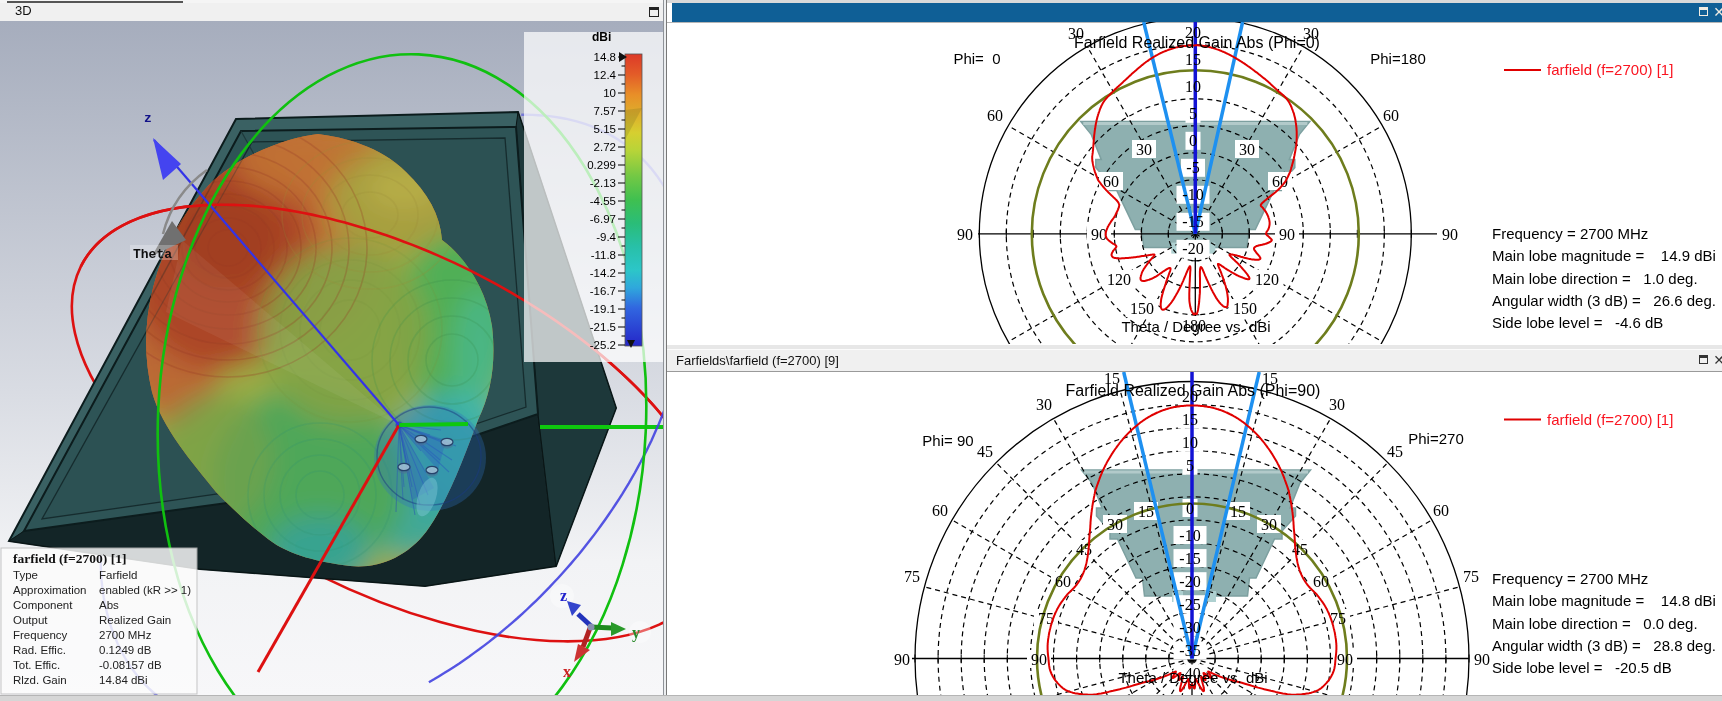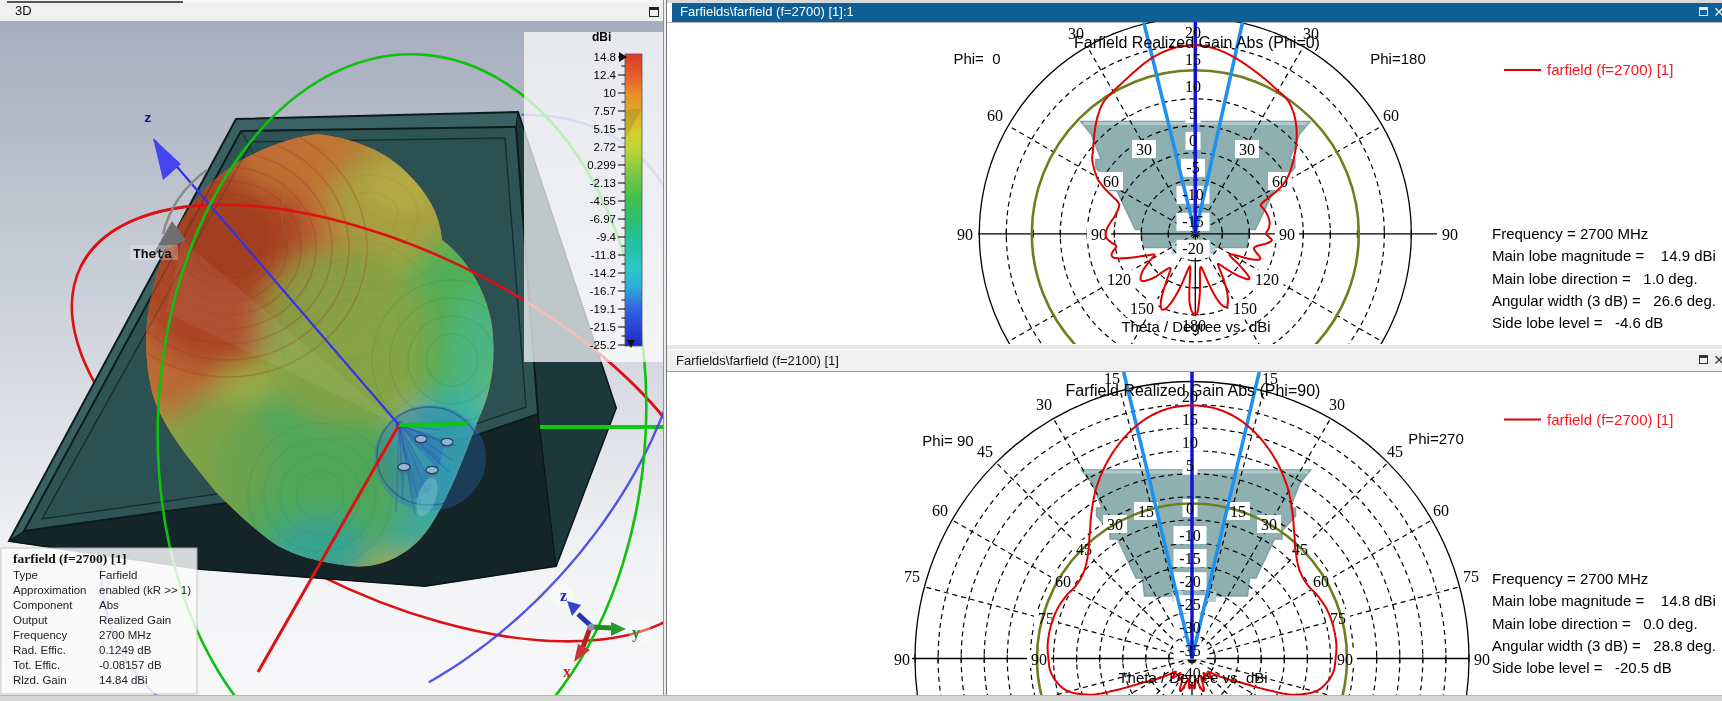--- a/index.html
+++ b/index.html
@@ -272,21 +272,21 @@
 <text x="560" y="601" font-size="16" font-family="Liberation Serif, serif" font-weight="bold" fill="#2222cc">z</text>
 <text x="632" y="638" font-size="16" font-family="Liberation Serif, serif" font-weight="bold" fill="#2a8a2a">y</text>
 <text x="563" y="677" font-size="16" font-family="Liberation Serif, serif" font-weight="bold" fill="#cc2222">x</text>
 </g>
 </svg>
 <div class="abs" style="left:663px;top:0;width:4px;height:695px;background:#eceef0;border-left:1px solid #8f9399;border-right:1px solid #787878"></div>
 
 <div class="abs" style="left:667px;top:0;width:1055px;height:345px;background:#fff"></div>
 <div class="abs" style="left:667px;top:0;width:1055px;height:2.5px;background:#d9d9d9"></div>
 <div class="abs" style="left:672px;top:2.5px;width:1050px;height:19px;background:#0f5f96">
-  <span style="position:absolute;left:8px;top:1px;font-size:13px;color:#fff">Farfields\farfield (f=2700) [1]:1</span>
+  <span style="position:absolute;left:8px;top:16px;font-size:13px;color:#fff">Farfields\farfield (f=2700) [1]:1</span>
   <span style="position:absolute;right:14px;top:4px;width:9px;height:9px;border:1.5px solid #f0ece2;border-top:3px solid #f0ece2"></span>
   <span style="position:absolute;right:-3px;top:1px;font-size:14px;color:#f0ece2">✕</span>
 </div>
 <div class="abs" style="left:667px;top:21.5px;width:1055px;height:1.5px;background:#b5b5b5"></div>
 <svg class="abs" style="left:667px;top:22px" width="1055" height="322" viewBox="667 22 1055 322">
 <path d="M1309.8,121.6 L1299.3,134.6 L1289.3,159.6 L1294.8,159.6 L1294.8,167.6 L1281.3,182.6 L1281.3,190.6 L1273.8,190.6 L1255.3,229.6 L1248.8,229.6 L1246.8,247.6 L1143.8,247.6 L1141.8,229.6 L1135.3,229.6 L1116.8,190.6 L1109.3,190.6 L1109.3,182.6 L1095.8,167.6 L1095.8,159.6 L1101.3,159.6 L1091.3,134.6 L1080.8,121.6 Z" fill="#8eb0b0" stroke="#7da0a0" stroke-width="1.5"></path>
     <line x1="1083.3" y1="123.6" x2="1307.3" y2="123.6" stroke="#b2caca" stroke-width="3"></line>
     <rect x="1171.3" y="242.6" width="11" height="11" fill="#aed0d0"></rect>
     <rect x="1204.3" y="242.6" width="11" height="11" fill="#aed0d0"></rect>
 <circle cx="1195.3" cy="233.8" r="27.0" fill="none" stroke="#000" stroke-width="1.2" stroke-dasharray="5 4"></circle>
@@ -384,21 +384,21 @@
 <text x="1547.0" y="75.0" font-size="15" text-anchor="start" fill="#fa1420">farfield (f=2700) [1]</text>
 <text x="1492.0" y="239.0" font-size="15" text-anchor="start" fill="#000">Frequency = 2700 MHz</text>
 <text x="1492.0" y="261.3" font-size="15" text-anchor="start" fill="#000">Main lobe magnitude = &nbsp;&nbsp;&nbsp;14.9 dBi</text>
 <text x="1492.0" y="283.6" font-size="15" text-anchor="start" fill="#000">Main lobe direction = &nbsp;&nbsp;1.0 deg.</text>
 <text x="1492.0" y="305.9" font-size="15" text-anchor="start" fill="#000">Angular width (3 dB) = &nbsp;&nbsp;26.6 deg.</text>
 <text x="1492.0" y="328.2" font-size="15" text-anchor="start" fill="#000">Side lobe level = &nbsp;&nbsp;-4.6 dB</text>
 </svg>
 
 <div class="abs" style="left:667px;top:345px;width:1055px;height:4px;background:#e7e7e7"></div>
 <div class="abs" style="left:667px;top:349px;width:1055px;height:22px;background:#f0f0f0;border-top:1px solid #fbfbfb">
-  <span style="position:absolute;left:9px;top:3px;font-size:13px;color:#111">Farfields\farfield (f=2100) [1]</span>
+  <span style="position:absolute;left:9px;top:3px;font-size:13px;color:#111">Farfields\farfield (f=2700) [9]</span>
   <span style="position:absolute;right:14px;top:5px;width:9px;height:9px;border:1.5px solid #333;border-top:3px solid #333"></span>
   <span style="position:absolute;right:-3px;top:2px;font-size:14px;color:#333">✕</span>
 </div>
 <div class="abs" style="left:667px;top:371px;width:1055px;height:1px;background:#9a9a9a"></div>
 <div class="abs" style="left:667px;top:372px;width:1055px;height:323px;background:#fff"></div>
 <svg class="abs" style="left:667px;top:372px" width="1055" height="323" viewBox="667 372 1055 323">
 <path d="M1310.5,470.0 L1300.0,483.0 L1290.0,508.0 L1295.5,508.0 L1295.5,516.0 L1282.0,531.0 L1282.0,539.0 L1274.5,539.0 L1256.0,578.0 L1249.5,578.0 L1247.5,596.0 L1144.5,596.0 L1142.5,578.0 L1136.0,578.0 L1117.5,539.0 L1110.0,539.0 L1110.0,531.0 L1096.5,516.0 L1096.5,508.0 L1102.0,508.0 L1092.0,483.0 L1081.5,470.0 Z" fill="#8eb0b0" stroke="#7da0a0" stroke-width="1.5"></path>
     <line x1="1084.0" y1="472.0" x2="1308.0" y2="472.0" stroke="#b2caca" stroke-width="3"></line>
     <rect x="1172.0" y="591.0" width="11" height="11" fill="#aed0d0"></rect>
     <rect x="1205.0" y="591.0" width="11" height="11" fill="#aed0d0"></rect>

